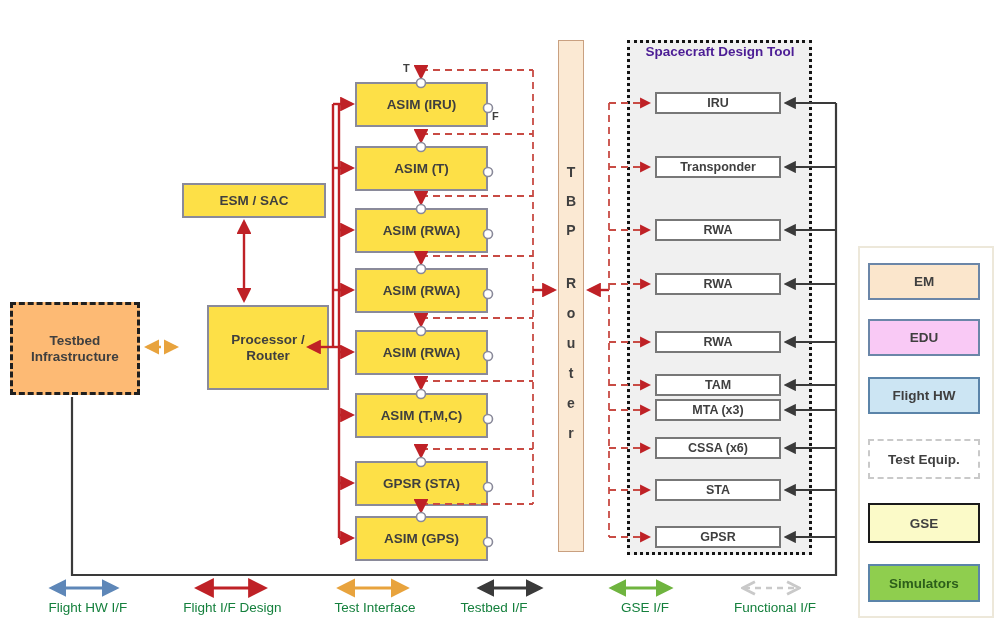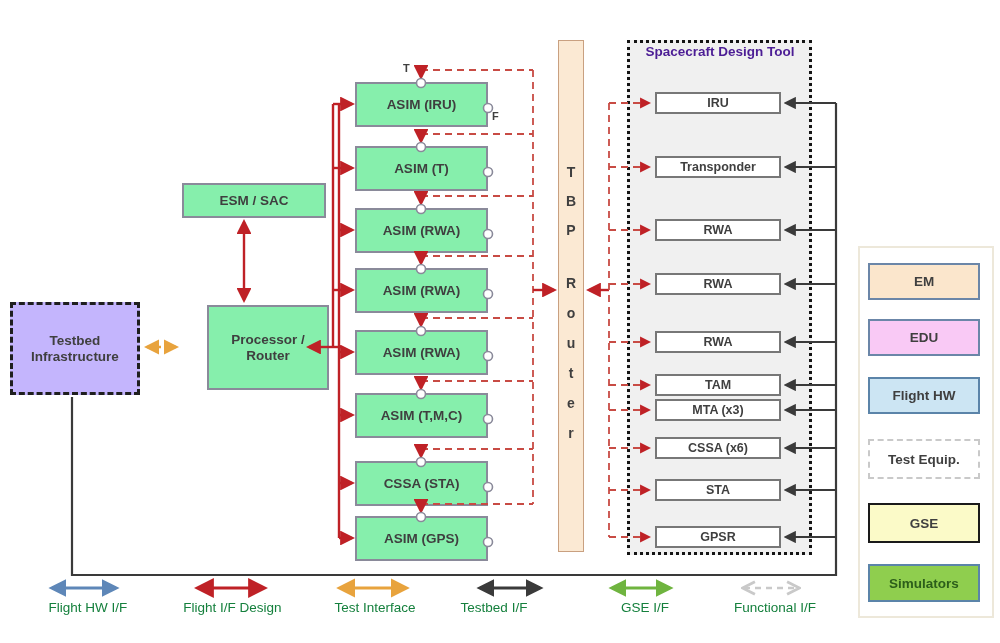--- a/index.html
+++ b/index.html
@@ -1,23 +1,23 @@
 <!DOCTYPE html>
 <html><head>
 <meta charset="utf-8">
 <style>
   html,body{margin:0;padding:0;background:#fff;}
   .stage{position:relative;width:1000px;height:643px;background:#fff;overflow:hidden;
          font-family:"Liberation Sans",sans-serif;}
   .box{position:absolute;box-sizing:border-box;display:flex;align-items:center;justify-content:center;
        text-align:center;color:#3F3F3F;font-weight:600;line-height:1.15;}
-  .pink{background:#86efac;border:2px solid #8A8A9A;}
+  .pink{background:#fde047;border:2px solid #8A8A9A;}
   .asim{width:133px;height:45px;font-size:13.5px;}
   .whitebox{background:#FFFFFF;border:2px solid #777;font-size:12.5px;width:126px;height:22px;font-weight:600;}
-  .dashedbox{background:#c4b5fd;border:3px dashed #1F1F1F;font-size:13.5px;padding:0 8px;}
+  .dashedbox{background:#fdba74;border:3px dashed #1F1F1F;font-size:13.5px;padding:0 8px;}
   .sdt{position:absolute;box-sizing:border-box;background:#F0F0F0;border:3px dotted #141414;}
   .sdt-title{position:absolute;text-align:center;font-size:13.5px;font-weight:600;color:#4c1d95;}
   .tbp{position:absolute;box-sizing:border-box;background:#FBE9D3;border:1.5px solid #C9A080;}
   .vtext{position:absolute;width:26px;text-align:center;font-size:14px;font-weight:700;color:#3F3F3F;
          white-space:pre-line;}
   .portlbl{position:absolute;font-size:11px;font-weight:700;color:#3F3F3F;}
   .legend-panel{position:absolute;box-sizing:border-box;background:#FFFFFF;border:2px solid #EDE8DA;}
   .lg{position:absolute;box-sizing:border-box;width:112px;display:flex;align-items:center;justify-content:center;
       font-size:13.5px;font-weight:600;color:#3F3F3F;}
   .lg-em{background:#FBE6CC;border:2px solid #6B86A8;}
@@ -47,21 +47,21 @@
   <div class="box pink" style="left:182px;top:183px;width:144px;height:35px;font-size:13.5px;">ESM / SAC</div>
 
   <div class="box pink" style="left:183px;top:305px;width:122px;height:85px;font-size:13.5px;padding:0 14px;margin-left:24px;">Processor / Router</div>
 
   <div class="box pink asim" style="left:355px;top:82px;">ASIM (IRU)</div>
   <div class="box pink asim" style="left:355px;top:146px;">ASIM (T)</div>
   <div class="box pink asim" style="left:355px;top:208px;">ASIM (RWA)</div>
   <div class="box pink asim" style="left:355px;top:268px;">ASIM (RWA)</div>
   <div class="box pink asim" style="left:355px;top:330px;">ASIM (RWA)</div>
   <div class="box pink asim" style="left:355px;top:393px;">ASIM (T,M,C)</div>
-  <div class="box pink asim" style="left:355px;top:461px;">CSSA (STA)</div>
+  <div class="box pink asim" style="left:355px;top:461px;">GPSR (STA)</div>
   <div class="box pink asim" style="left:355px;top:516px;">ASIM (GPS)</div>
 
   <div class="portlbl" style="left:403px;top:62px;">T</div>
   <div class="portlbl" style="left:492px;top:110px;">F</div>
 
   <div class="tbp" style="left:558px;top:40px;width:26px;height:512px;"></div>
   <div class="vtext" style="left:558px;top:158px;line-height:29px;">T
 B
 P</div>
   <div class="vtext" style="left:558px;top:268px;line-height:30px;">R

